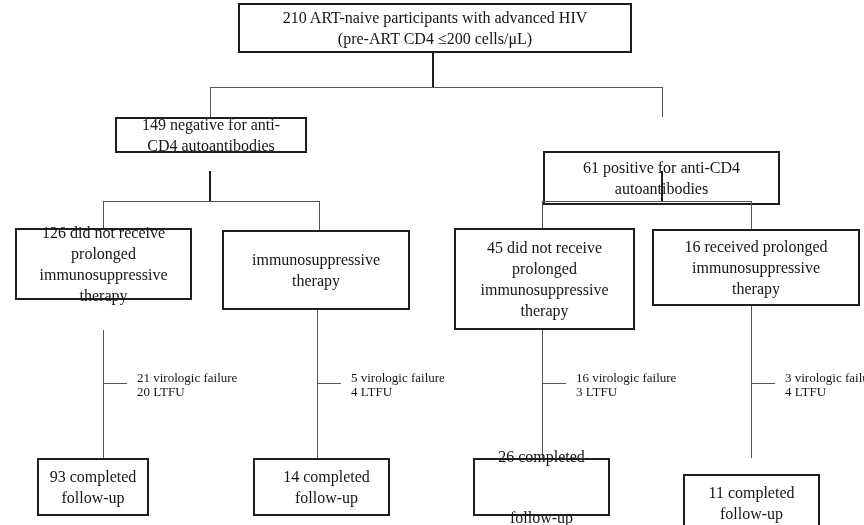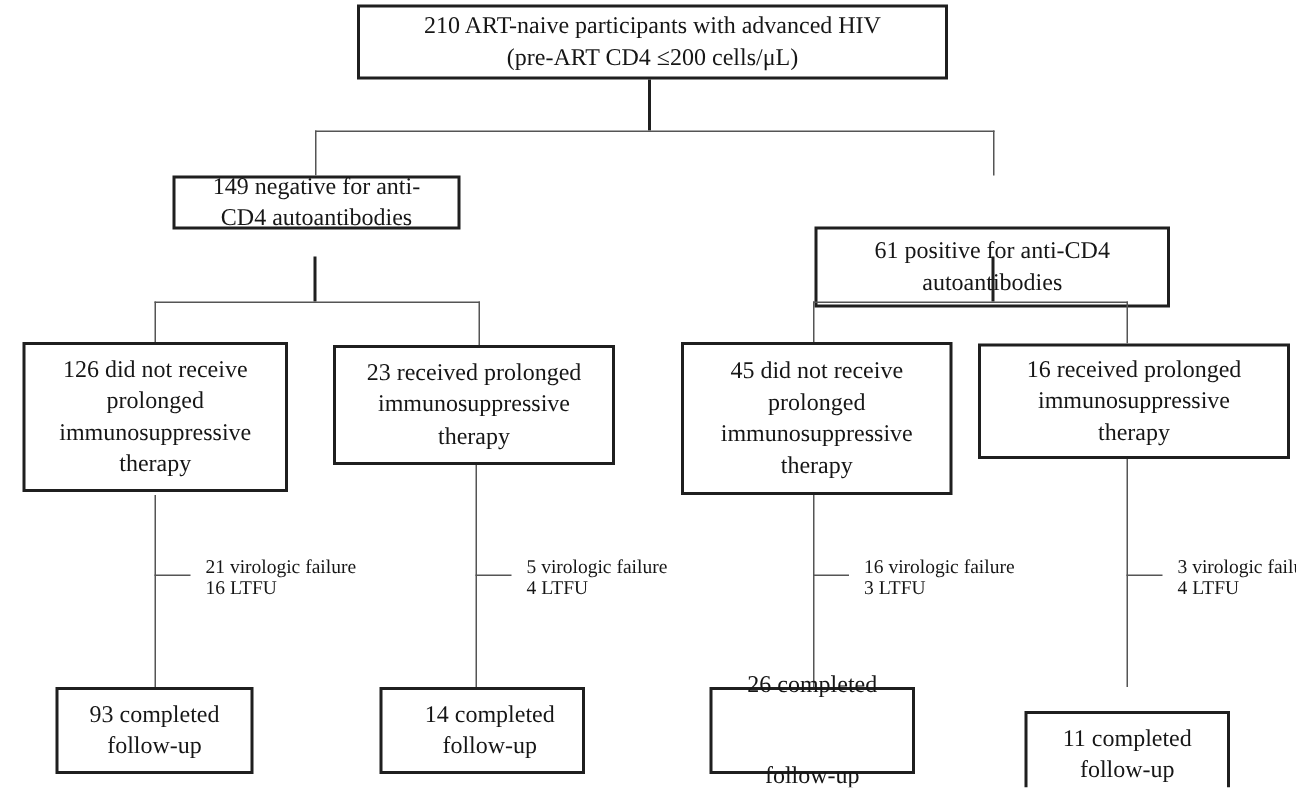--- a/index.html
+++ b/index.html
@@ -64,48 +64,47 @@
   <div class="vline stem" style="left:209px;top:171px;height:30px;"></div>
   <div class="hline" style="left:103px;top:201px;width:217px;"></div>
   <div class="vline" style="left:103px;top:201px;height:27px;"></div>
   <div class="vline" style="left:319px;top:201px;height:29px;"></div>
 
   <div class="vline stem" style="left:661px;top:171px;height:30px;"></div>
   <div class="hline" style="left:542px;top:201px;width:210px;"></div>
   <div class="vline" style="left:542px;top:201px;height:27px;"></div>
   <div class="vline" style="left:751px;top:201px;height:28px;"></div>
 
-  <div class="box" style="left:15px;top:228px;width:177px;height:100px;">
+  <div class="box" style="left:15px;top:228px;width:177px;height:72px;">
     <div>126 did not receive</div>
     <div>prolonged</div>
     <div>immunosuppressive</div>
     <div>therapy</div>
   </div>
   <div class="box" style="left:222px;top:230px;width:188px;height:80px;">
-    <div>23 received prolonged</div>
     <div>immunosuppressive</div>
     <div>therapy</div>
   </div>
   <div class="box" style="left:454px;top:228px;width:181px;height:102px;">
     <div>45 did not receive</div>
     <div>prolonged</div>
     <div>immunosuppressive</div>
     <div>therapy</div>
   </div>
   <div class="box" style="left:652px;top:229px;width:208px;height:77px;">
     <div>16 received prolonged</div>
     <div>immunosuppressive</div>
     <div>therapy</div>
   </div>
 
   <div class="vline" style="left:103px;top:330px;height:128px;"></div>
   <div class="hline" style="left:103px;top:383px;width:24px;"></div>
   <div class="note" style="left:137px;top:371px;">
     <div>21 virologic failure</div>
-    <div>16 LTFU</div>
+    <div>20 LTFU</div>
   </div>
 
   <div class="vline" style="left:317px;top:310px;height:148px;"></div>
   <div class="hline" style="left:317px;top:383px;width:24px;"></div>
   <div class="note" style="left:351px;top:371px;">
     <div>5 virologic failure</div>
     <div>4 LTFU</div>
   </div>
 
   <div class="vline" style="left:542px;top:330px;height:128px;"></div>
@@ -115,21 +114,21 @@
     <div>3 LTFU</div>
   </div>
 
   <div class="vline" style="left:751px;top:306px;height:152px;"></div>
   <div class="hline" style="left:751px;top:383px;width:24px;"></div>
   <div class="note" style="left:785px;top:371px;">
     <div>3 virologic failure</div>
     <div>4 LTFU</div>
   </div>
 
-  <div class="box" style="left:37px;top:458px;width:132px;height:58px;">
+  <div class="box" style="left:37px;top:458px;width:112px;height:58px;">
     <div>93 completed</div>
     <div>follow-up</div>
   </div>
   <div class="box" style="left:253px;top:458px;width:137px;height:58px;padding-left:10px;">
     <div>14 completed</div>
     <div>follow-up</div>
   </div>
   <div class="box" style="left:473px;top:458px;width:137px;height:58px;gap:40px;">
     <div>26 completed</div>
     <div>follow-up</div>

